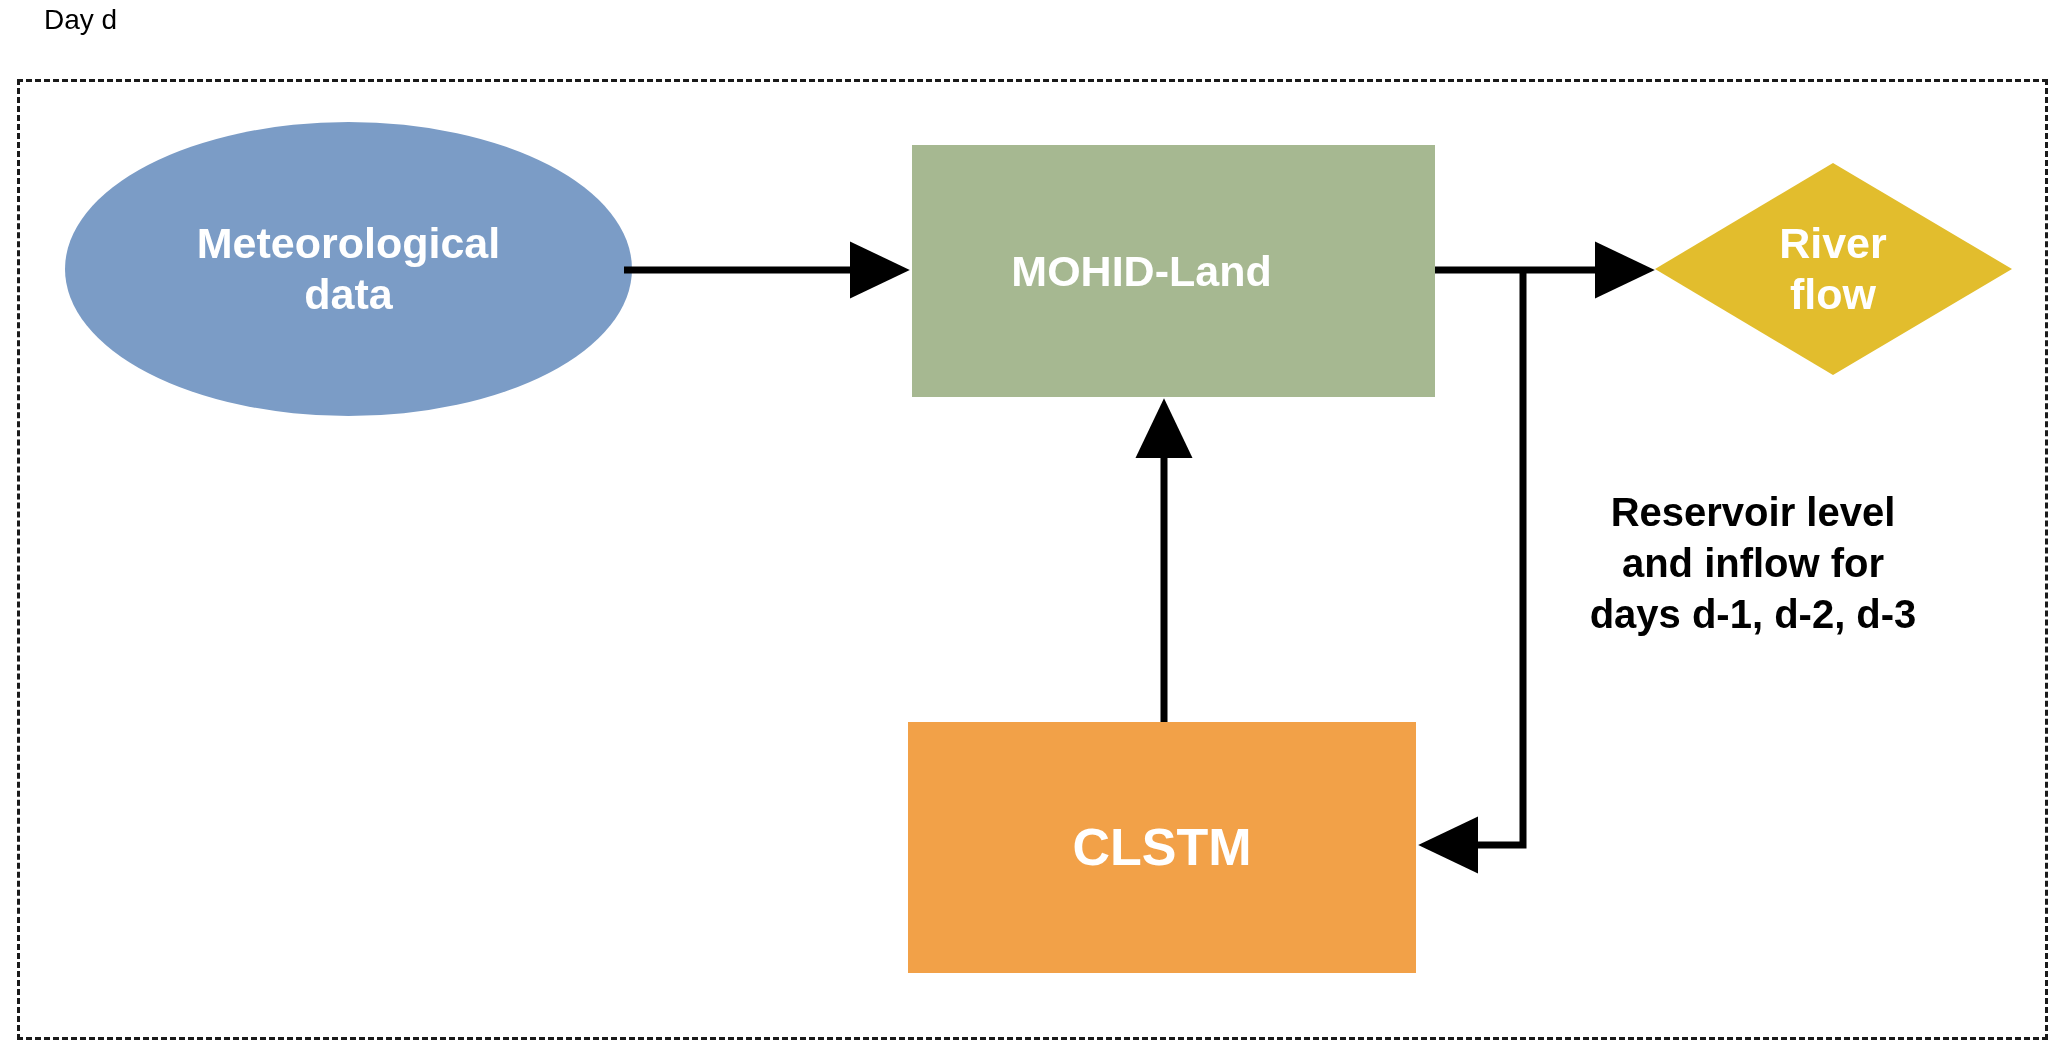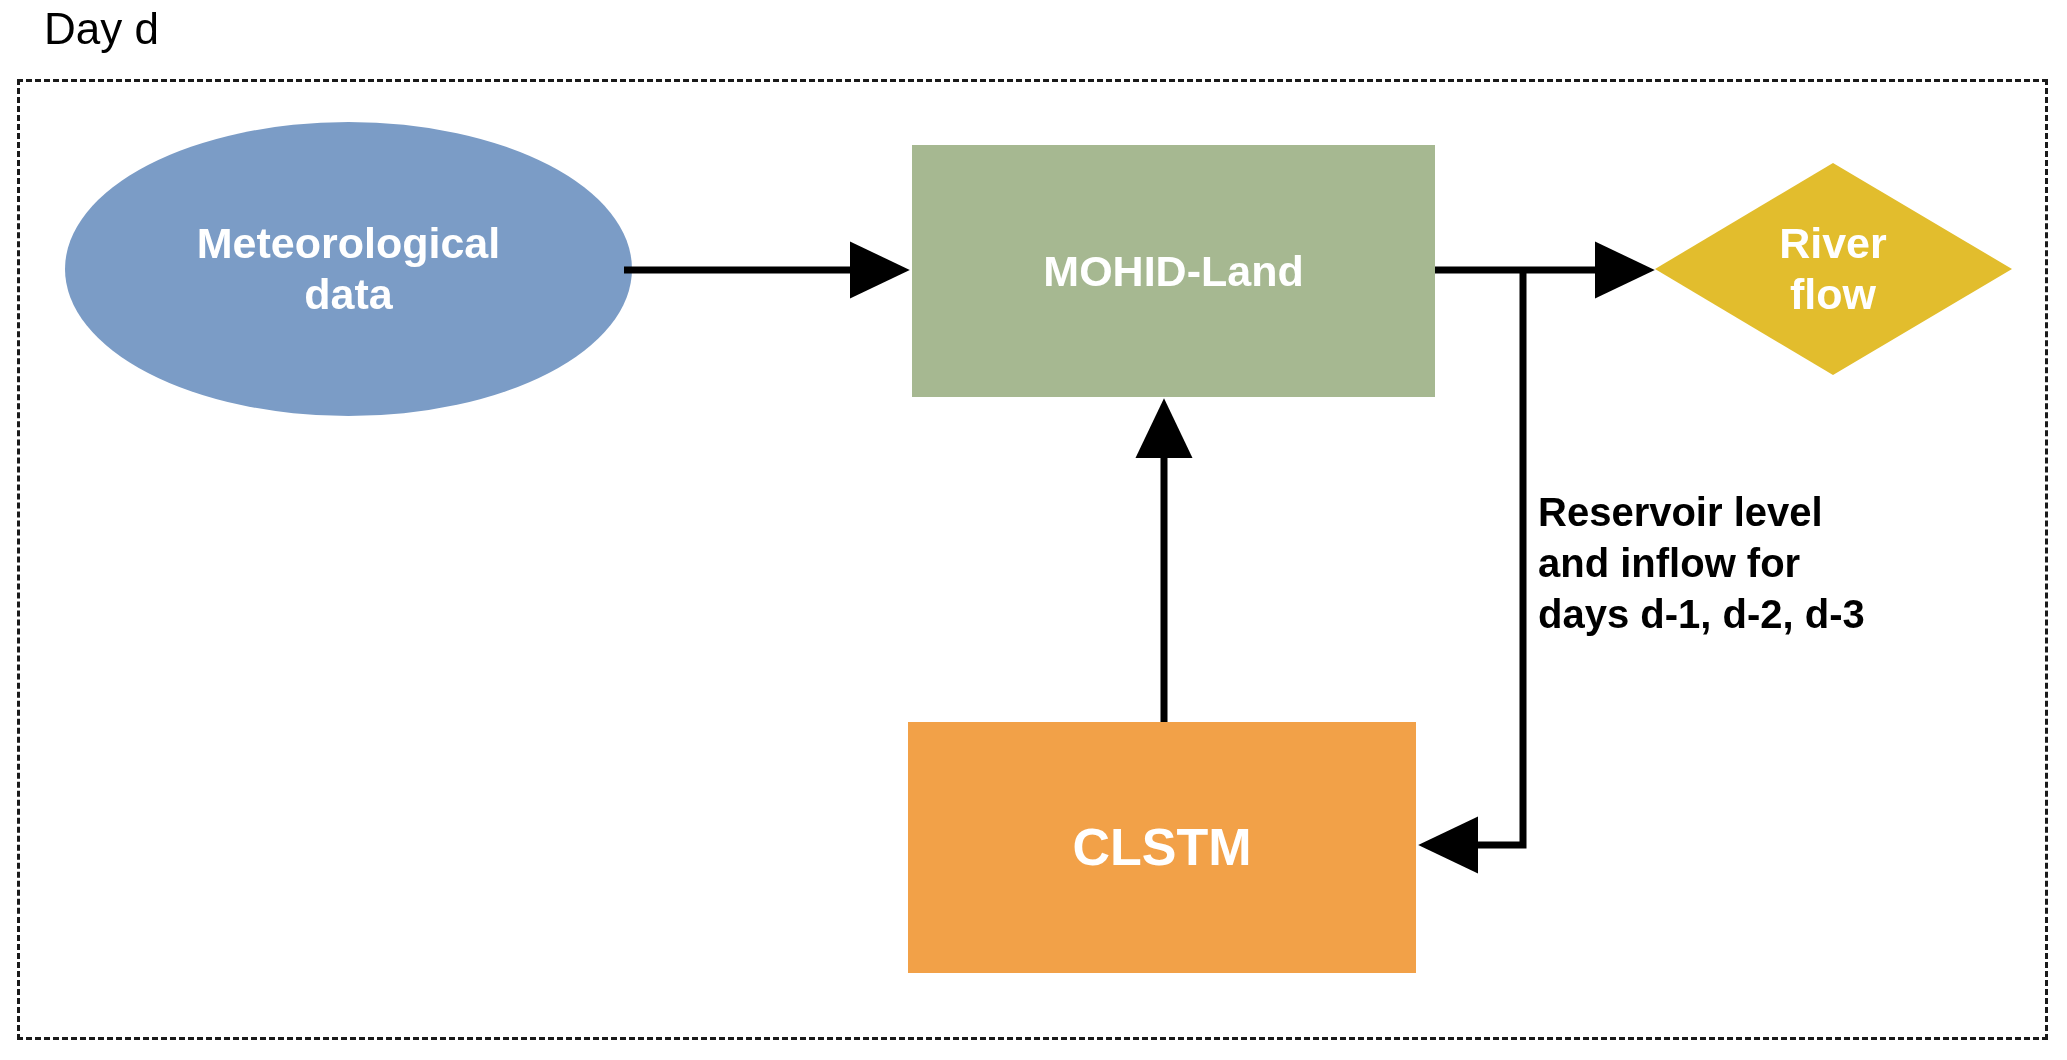--- a/index.html
+++ b/index.html
@@ -16,21 +16,21 @@
     height: 1060px;
     background: #ffffff;
     overflow: hidden;
   }
   
   #day-label {
     position: absolute;
     left: 44px;
     top: 5px;
     font-family: "Liberation Sans", sans-serif;
-    font-size: 44px;
+    font-size: 28px;
     font-weight: 400;
     color: #000000;
     line-height: 1.1;
     white-space: nowrap;
   }
   
   #dashed-frame {
     position: absolute;
     left: 17px;
     top: 79px;
@@ -60,21 +60,21 @@
     font-weight: bold;
     line-height: 1.18;
     pointer-events: none;
     white-space: pre-line;
   }
   #met-label {
     left: 65px;  top: 122px;  width: 567px;  height: 294px;
     font-size: 43px;
   }
   #mohid-label {
-    left: 912px; top: 145px;  width: 523px;  height: 252px;
+    left: 880px; top: 145px;  width: 523px;  height: 252px;
     font-size: 43px;
     font-weight: bold;
   }
   #clstm-label {
     left: 908px; top: 722px;  width: 508px;  height: 251px;
     font-size: 52px;
   }
   #river-label {
     left: 1680px; top: 163px; width: 306px;  height: 212px;
     font-size: 43px;
@@ -92,21 +92,21 @@
   #note-outflow {
     left: 700px;
     top: 512px;
     width: 455px;
     text-align: center;
   }
   #note-level {
     left: 1538px;
     top: 487px;
     width: 430px;
-    text-align: left;
+    text-align: center;
   }
 </style>
 </head>
 <body>
 
 <div id="canvas">
 
   <div id="day-label">Day d</div>
 
   <div id="dashed-frame"></div>

